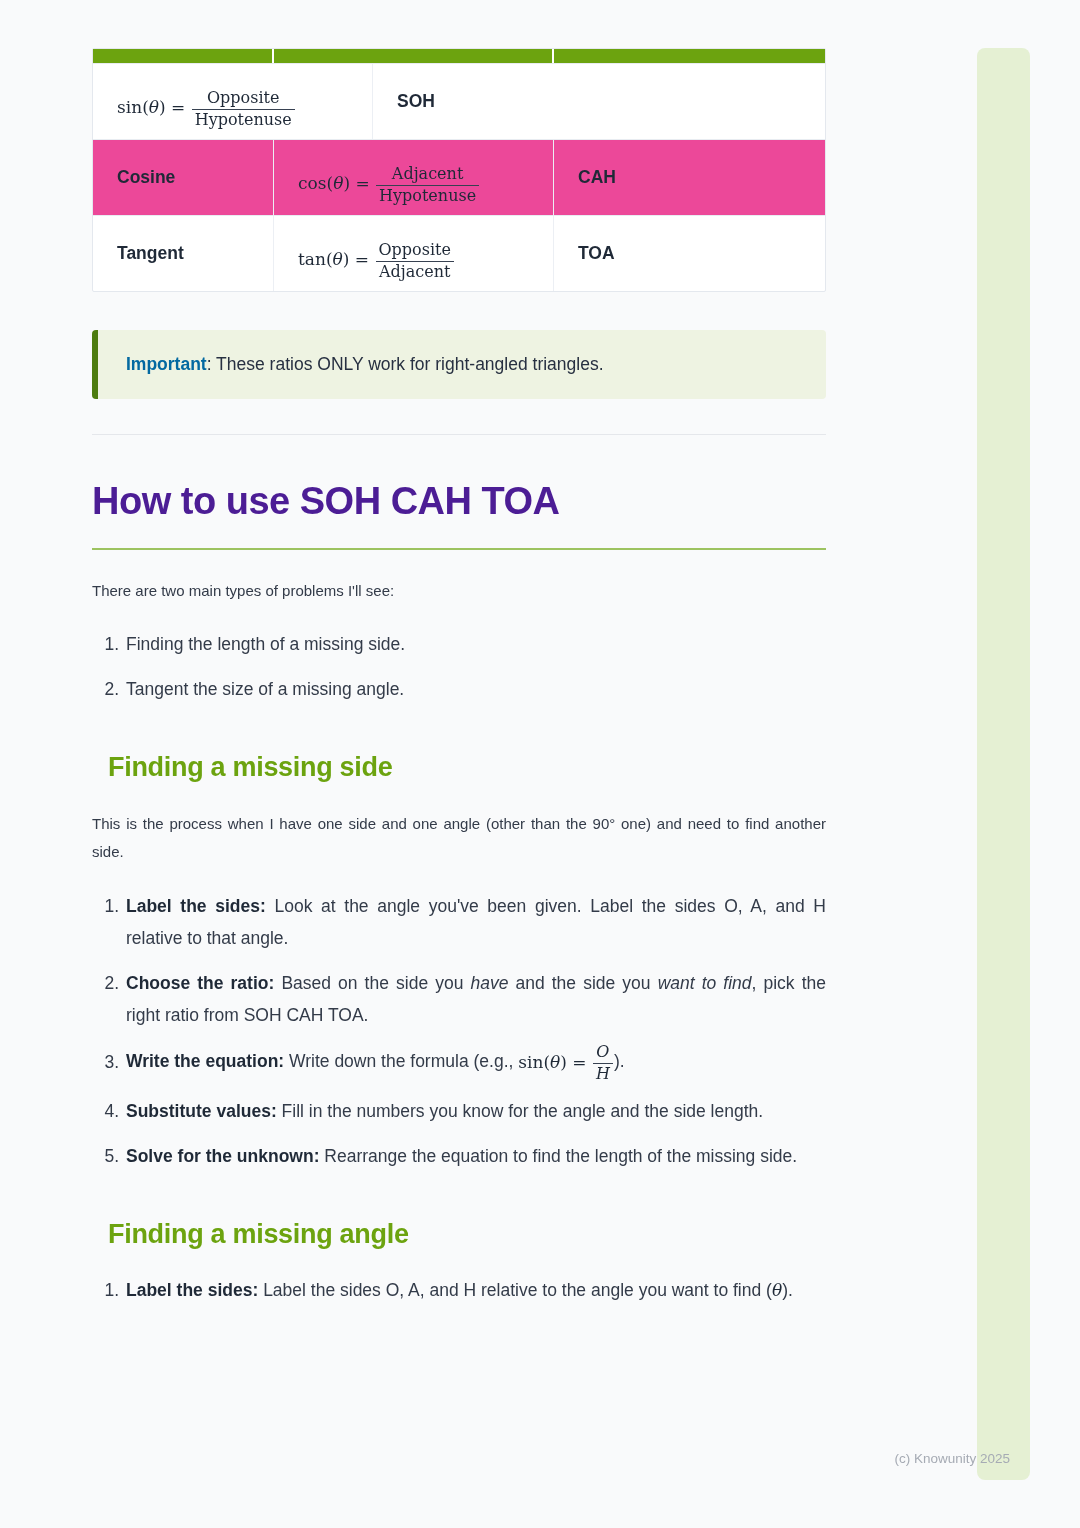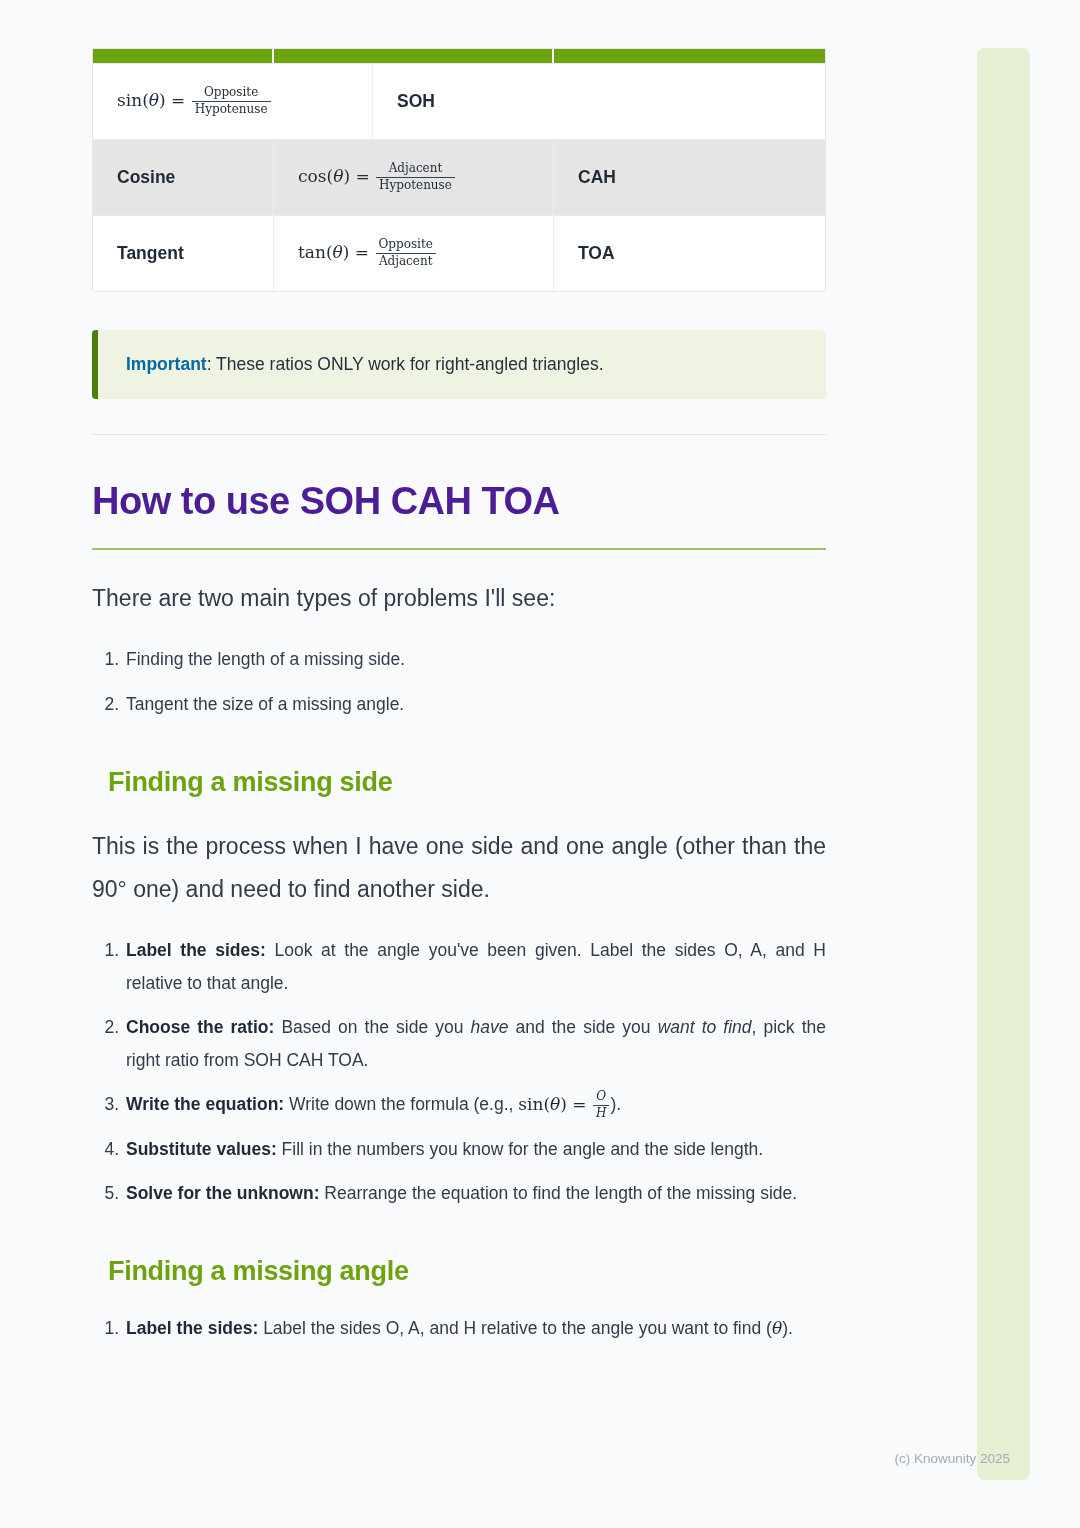--- a/index.html
+++ b/index.html
@@ -24,33 +24,33 @@
   .t-header { display:flex; height:14px; }
   .t-header .hc { background:#6ca30f; }
   .t-header .hc1 { width:181px; border-right:2px solid #ffffff; box-sizing:border-box; }
   .t-header .hc2 { width:280px; border-right:2px solid #ffffff; box-sizing:border-box; }
   .t-header .hc3 { flex:1; }
   .t-row {
     display:flex; align-items:center;
     border-top:1px solid #e8ecf1;
     min-height:75px;
   }
-  .t-row.alt { background:#e5e5e5; }
+  .t-row.alt { background:#ec4899; }
   .t-cell { box-sizing:border-box; padding:10px 0 10px 24px; }
   .tc1 { width:181px; border-right:1px solid #eceff4; align-self:stretch; display:flex; align-items:center; }
-  .tc2 { width:280px; border-right:1px solid #eceff4; align-self:stretch; display:flex; align-items:center; }
+  .tc2 { width:280px; border-right:1px solid #eceff4; align-self:stretch; display:flex; align-items:flex-end; }
   .tc3 { flex:1; }
   .ratio-name, .mnemonic { font-weight:bold; color:#1f2937; font-size:17.5px; }
 
   
   .math { font-family:"DejaVu Serif", serif; font-size:17px; color:#1f2937; white-space:nowrap; }
   .math i { font-style:italic; }
   .frac {
     display:inline-block; vertical-align:middle;
-    text-align:center; line-height:1.15; font-size:12px;
+    text-align:center; line-height:1.15; font-size:16px;
     margin:0 1px;
   }
   .frac .num { display:block; padding:0 3px 1px; }
   .frac .den { display:block; border-top:1px solid #374151; padding:1px 3px 0; }
   .frac.var .num, .frac.var .den { font-style:italic; }
 
   
   .callout {
     margin-top:38px;
     background:#eef3e2;
@@ -76,21 +76,21 @@
     letter-spacing:-0.5px;
   }
   h2.sub-title {
     margin:46px 0 0 16px;
     color:#6ca30f;
     font-size:27px; line-height:1.2;
     letter-spacing:-0.3px;
   }
   p.body-text {
     margin:27px 0 0 0;
-    font-size:23px; line-height:1.85;
+    font-size:15px; line-height:1.85;
     color:#333b49;
   }
   p.just { text-align:justify; }
 
   ol.doc-list {
     margin:24px 0 0 0;
     padding-left:32px;
     font-size:17.5px; line-height:1.85;
     color:#333b49;
   }

